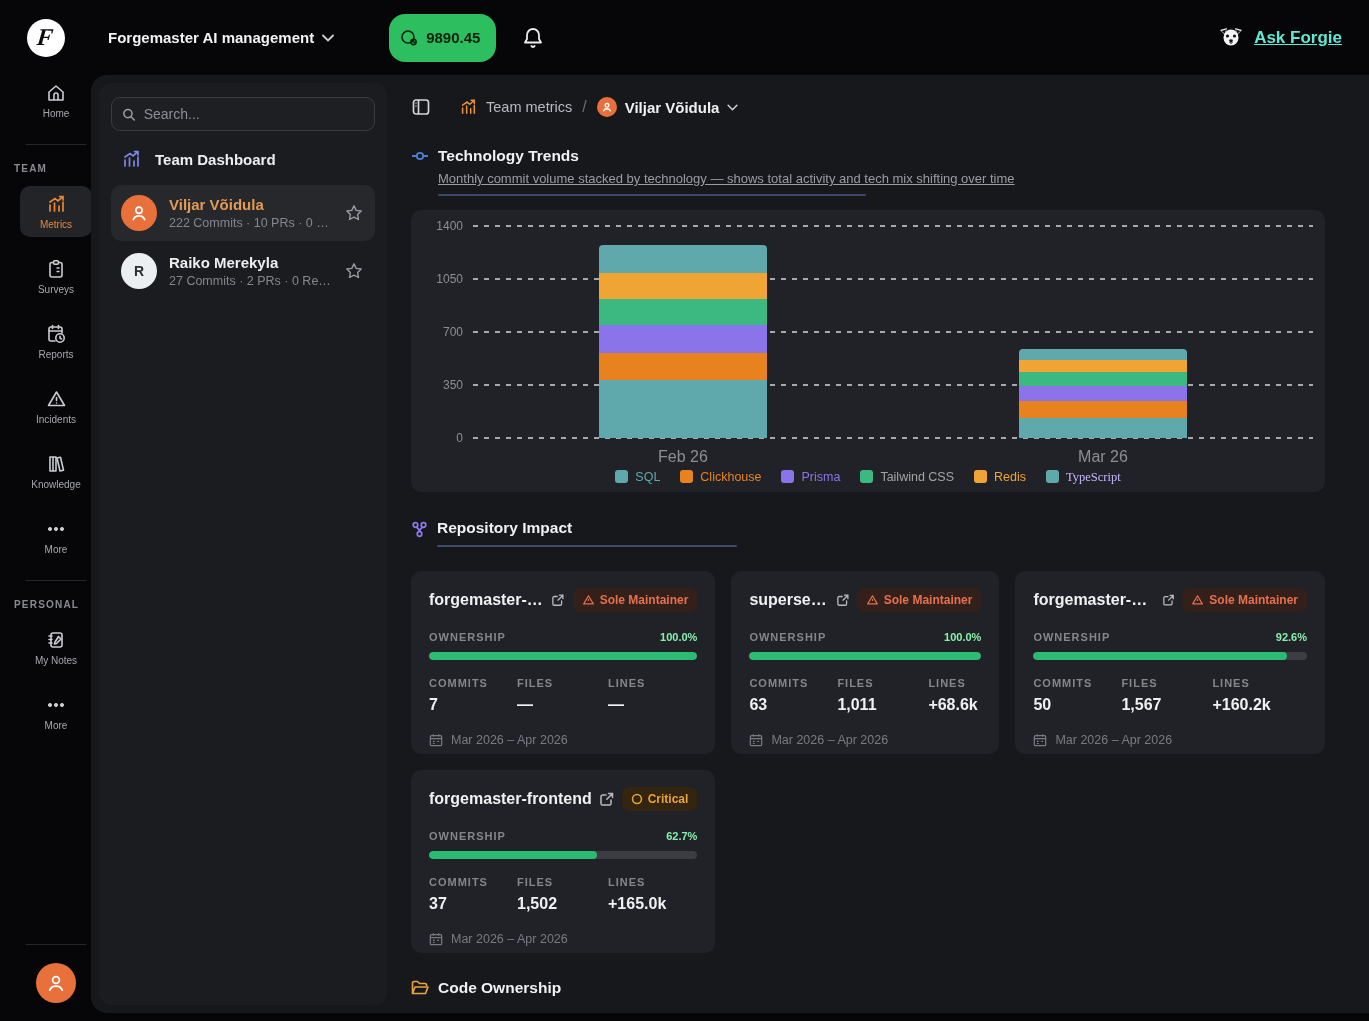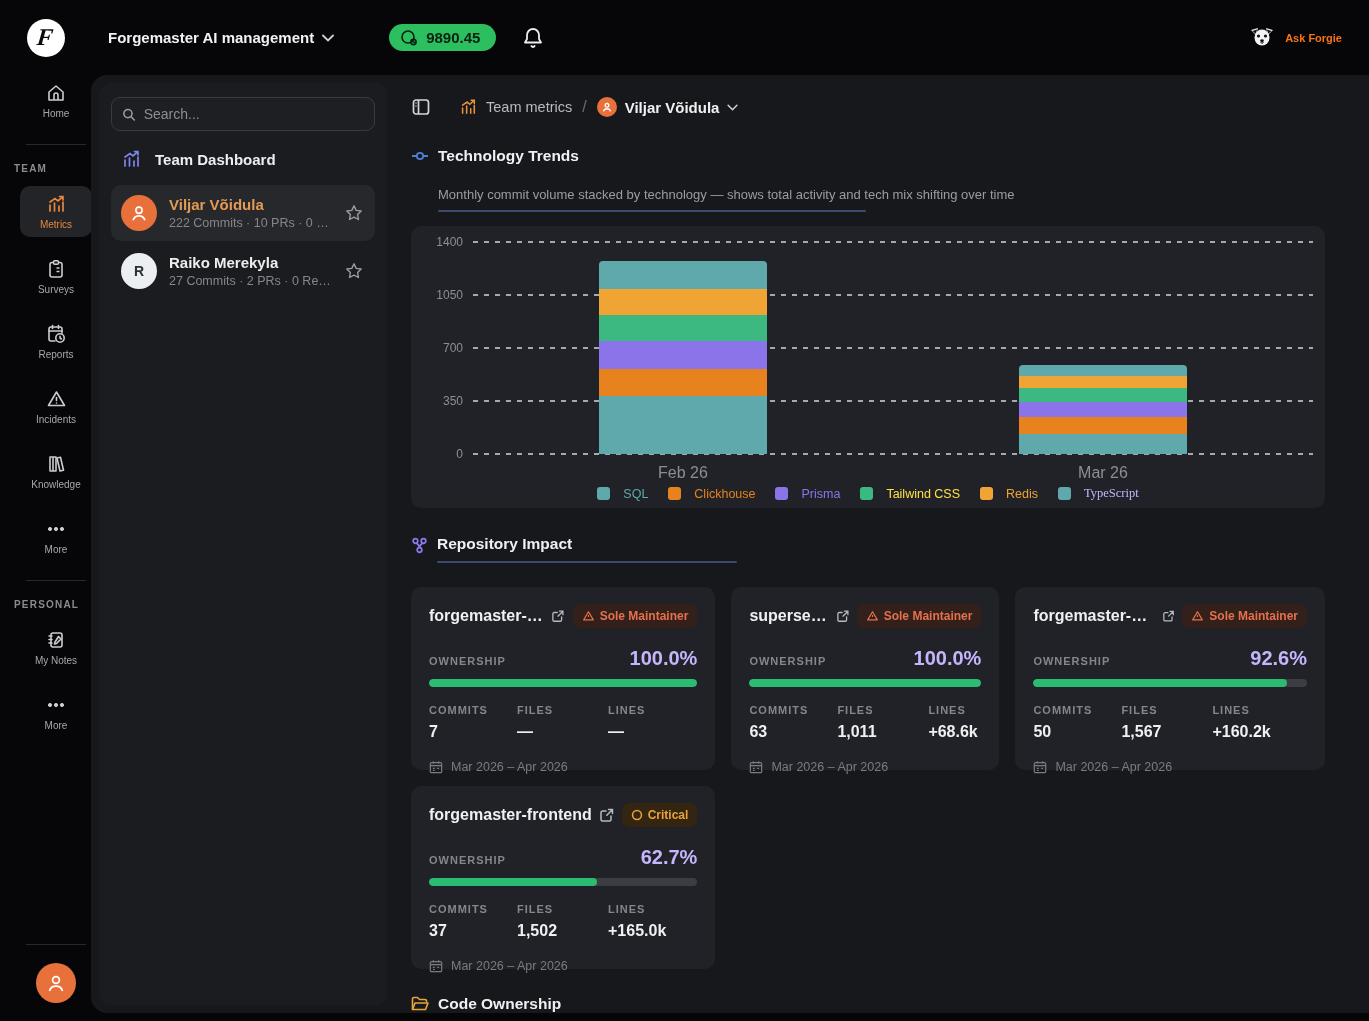--- a/index.html
+++ b/index.html
@@ -6,25 +6,25 @@
   html,body { width:1369px; height:1021px; background:#060608; font-family:"Liberation Sans", sans-serif; color:#e8e8ea; overflow:hidden; }
   .screen { position:relative; width:1369px; height:1021px; }
 
   
   .topbar { position:absolute; left:0; top:0; right:0; height:75px; display:flex; align-items:center; }
   .logo-wrap { width:91px; display:flex; justify-content:center; }
   .logo { width:38px; height:38px; border-radius:50%; background:#ffffff; display:flex; align-items:center; justify-content:center; cursor:pointer; }
   .logo span { font-family:"Liberation Serif", serif; font-weight:bold; font-style:italic; font-size:24px; color:#0c0c0e; transform:skewX(-6deg); }
   .workspace { display:flex; align-items:center; gap:8px; margin-left:17px; cursor:pointer; }
   .workspace .ws-title { font-size:15px; font-weight:700; color:#f2f2f4; }
-  .credits-pill { margin-left:55px; height:27px; padding:0 16px 0 10px; border-radius:16px; background:#2dbe60; display:flex; align-items:center; gap:7px; cursor:pointer; }
+  .credits-pill { margin-left:55px; height:48px; padding:0 16px 0 10px; border-radius:16px; background:#2dbe60; display:flex; align-items:center; gap:7px; cursor:pointer; }
   .credits-pill .amount { font-size:15px; font-weight:700; color:#08220f; }
   .bell { margin-left:26px; background:none; border:none; cursor:pointer; display:flex; }
   .ask { margin-left:auto; margin-right:27px; display:flex; align-items:center; gap:9px; cursor:pointer; }
-  .ask .ask-label { font-size:11px; font-weight:700; color:#f97316; }
+  .ask .ask-label { font-size:17px; font-weight:700; color:#5eead4;text-decoration:underline; }
 
   
   .rail { position:absolute; left:0; top:75px; bottom:0; width:112px; display:flex; flex-direction:column; align-items:center; }
   .rail-item { width:72px; padding:8px 0 7px; display:flex; flex-direction:column; align-items:center; gap:5px; border-radius:10px; cursor:pointer; margin-bottom:14px; }
   .rail-item .rlabel { font-size:10px; color:#a7a8ad; }
   .rail-item.active { background:#232428; }
   .rail-item.active .rlabel { color:#e8873c; }
   .rail-item.active svg { stroke:#e8873c; }
   .rail-item svg { stroke:#cbccd0; }
   .rail-sep { width:60px; border:none; border-top:1px solid #27282c; margin:4px 0 18px; }
@@ -59,53 +59,53 @@
   .crumbs { display:flex; align-items:center; gap:10px; height:30px; }
   .crumb-sec { display:flex; align-items:center; gap:9px; color:#b9bac0; font-size:14.5px; cursor:pointer; margin-left:18px; }
   .crumb-sep { color:#6b6c72; font-size:16px; }
   .crumb-user { display:flex; align-items:center; gap:8px; cursor:pointer; }
   .crumb-user .cu-name { color:#f0f0f2; font-size:15px; font-weight:700; }
   .mini-avatar { width:20px; height:20px; border-radius:50%; background:#e8713b; display:flex; align-items:center; justify-content:center; }
   .toggle-btn { background:none; border:none; cursor:pointer; display:flex; }
 
   .sec-head { display:flex; align-items:flex-start; gap:9px; margin-top:27px; }
   .sec-titles .sec-title { font-size:15.5px; font-weight:700; color:#f0f0f2; }
-  .sec-titles .sec-sub { font-size:13px; color:#9b9ca2; margin-top:22px; }
+  .sec-titles .sec-sub { font-size:13px; color:#9b9ca2; margin-top:6px;text-decoration:underline; }
   .underline { height:2px; background:#3d4a6e; margin-top:8px; border-radius:1px; }
   .u1 { width:428px; } .u2 { width:300px; }
 
   
   .chart-card { position:relative; width:914px; height:282px; background:#212227; border-radius:10px; margin-top:14px; }
   .plot { position:absolute; left:62px; right:12px; top:16px; bottom:54px; }
   .gridline { position:absolute; left:0; right:0; height:2px; transform:translateY(1px);
       background:repeating-linear-gradient(90deg,#c9cacd 0 5px,transparent 5px 11px); opacity:.8; }
   .ytick { position:absolute; right:calc(100% + 10px); transform:translateY(50%); font-size:12px; color:#8d8e93; }
   .bars { position:absolute; inset:0; display:flex; justify-content:space-around; align-items:flex-end; z-index:2; }
   .bar-group { width:168px; height:100%; display:flex; flex-direction:column-reverse; justify-content:flex-start; cursor:pointer; }
   .seg { width:100%; }
   .bar-group .seg:last-child { border-radius:4px 4px 0 0; }
   .xlabels { position:absolute; left:62px; right:12px; bottom:26px; display:flex; justify-content:space-around; }
   .xlabel { width:168px; text-align:center; font-size:16px; color:#8d8e93; }
   .legend { position:absolute; left:0; right:0; bottom:7px; display:flex; justify-content:center; gap:20px; }
-  .legend-item { display:flex; align-items:center; gap:13px; cursor:pointer; }
+  .legend-item { display:flex; gap:7px; cursor:pointer; }
   .legend-swatch { width:13px; height:13px; border-radius:3px; }
   .legend-label { font-size:12.5px; }
 
   
   .repo-grid { width:914px; display:grid; grid-template-columns:repeat(3,1fr); gap:16px; margin-top:24px; }
   .repo-card { background:#212227; border-radius:10px; padding:17px 18px 15px; height:183px; }
   .rc-top { display:flex; align-items:center; justify-content:space-between; gap:8px; }
   .rc-name-wrap { display:flex; align-items:center; gap:8px; min-width:0; }
   .rc-name { font-size:16px; font-weight:700; color:#f0f0f2; white-space:nowrap; overflow:hidden; text-overflow:ellipsis; }
   .badge { flex:none; display:flex; align-items:center; gap:5px; font-size:12px; font-weight:700; padding:5px 9px; border-radius:7px; }
   .badge[data-badge="maintainer"] { color:#e4704e; background:#34201a; }
   .badge[data-badge="critical"] { color:#e8a23c; background:#33250f; }
   .own-row { display:flex; align-items:baseline; justify-content:space-between; margin-top:19px; }
   .own-label, .stat-label { font-size:11px; font-weight:700; letter-spacing:1px; color:#85868c; }
-  .own-pct { font-size:20px; font-weight:700; color:#c4b5fd; }
+  .own-pct { font-size:11px; font-weight:700; color:#86efac; }
   .bar-track { margin-top:9px; height:8px; border-radius:4px; background:#3c3d42; overflow:hidden; }
   .bar-fill { height:100%; border-radius:4px; background:#2abc72; }
   .stats-row { display:grid; grid-template-columns:88px 91px 1fr; margin-top:17px; }
   .stat-val { font-size:16px; font-weight:700; color:#f0f0f2; margin-top:7px; }
   .rc-foot { display:flex; align-items:center; gap:8px; margin-top:19px; color:#7a7b81; font-size:12.5px; }
 
   .sec-head.last { margin-top:26px; }
   svg { display:block; }
 </style>
 </head>
@@ -377,21 +377,21 @@
             <div class="legend-item">
               <div class="legend-swatch" style="background: rgb(232, 130, 31);"></div>
               <div class="legend-label" style="color: rgb(232, 130, 31);">Clickhouse</div>
             </div>
             <div class="legend-item">
               <div class="legend-swatch" style="background: rgb(139, 116, 234);"></div>
               <div class="legend-label" style="color: rgb(139, 116, 234);">Prisma</div>
             </div>
             <div class="legend-item">
               <div class="legend-swatch" style="background: rgb(60, 185, 129);"></div>
-              <div class="legend-label" style="color: #fde047;">Tailwind CSS</div>
+              <div class="legend-label" style="color: #a3a3a3;">Tailwind CSS</div>
             </div>
             <div class="legend-item">
               <div class="legend-swatch" style="background: rgb(240, 164, 51);"></div>
               <div class="legend-label" style="color: rgb(240, 164, 51);">Redis</div>
             </div>
             <div class="legend-item">
               <div class="legend-swatch" style="background: rgb(95, 168, 171);"></div>
               <div class="legend-label" style="color: #c4b5fd; font-family: Liberation Serif, serif;">TypeScript</div>
             </div>
           </div>

